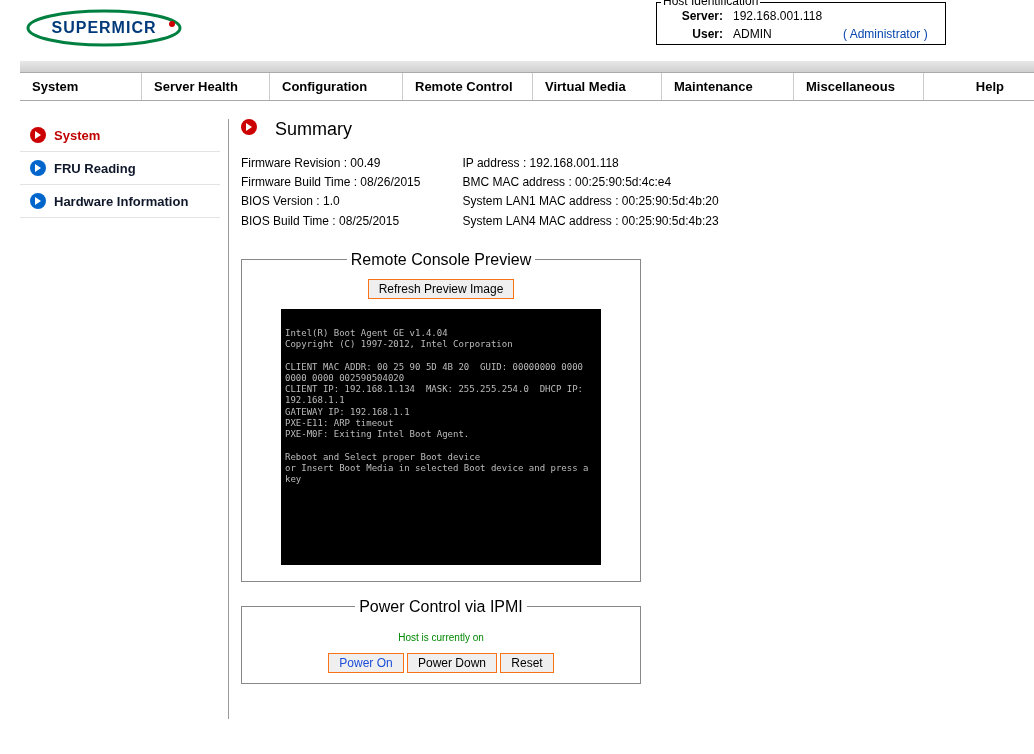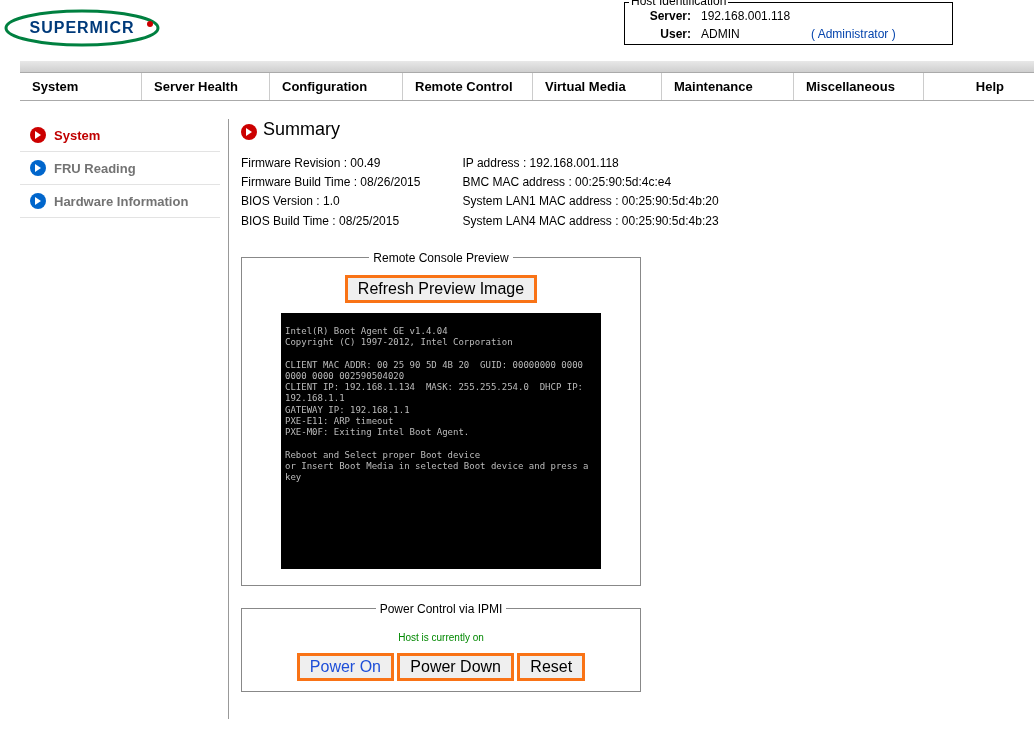--- a/index.html
+++ b/index.html
@@ -10,29 +10,29 @@
     background: #fff;
     color: #000;
     width: 1034px;
   }
   .header {
     position: relative;
     height: 60px;
   }
   .logo {
     position: absolute;
-    left: 2px;
+    left: 24px;
     top: 6px;
   }
   .host-id {
     position: absolute;
-    left: 624px;
+    left: 656px;
     top: 2px;
     border: 1px solid #000;
-    width: 329px;
+    width: 290px;
     padding: 2px 6px 3px 6px;
     font-size: 12px;
   }
   .host-id-title {
     position: absolute;
     top: -9px;
     left: 4px;
     background: #fff;
     padding: 0 2px;
   }
@@ -76,21 +76,21 @@
     width: 200px;
     flex-shrink:0;
   }
   .sidebar .sitem {
     display:flex;
     align-items:center;
     gap:8px;
     padding: 8px 4px 8px 10px;
     border-bottom:1px solid #e3e3e3;
     cursor:pointer;
-    color:#737373;
+    color:#0f172a;
     font-weight:bold;
     font-size:13px;
   }
   .sidebar .sitem.active { color:#c00000; }
   .arrow-icon-blue, .arrow-icon-red {
     width:16px;height:16px;border-radius:50%;
     display:inline-flex;align-items:center;justify-content:center;
     color:#fff;font-size:12px;font-weight:bold;
   }
   .arrow-icon-blue{background:#0066cc;}
@@ -99,54 +99,54 @@
     width:1px;
     background:#999;
     margin-left:8px;
     margin-right:12px;
     min-height:600px;
   }
   .main { flex:1; }
   .page-title {
     font-size:18px;
     display:flex;
-    align-items:flex-end;
-    gap:6px;
+    align-items:flex-start;
+    gap:18px;
     margin-bottom:14px;
     color:#000;
   }
   .info-cols { display:flex; gap:42px; margin-bottom:20px;}
   .info-cols .col { font-size:12px; line-height:1.6;}
   fieldset.rc {
     border:1px solid #888;
     margin:0 0 16px 0;
     padding:10px;
     width:400px;
     text-align:center;
   }
-  fieldset.rc legend { padding:0 4px; font-size:12px;}
+  fieldset.rc legend { padding:0 4px; font-size:16px;}
   button.std {
     font-family: Arial;
-    font-size:16px;
+    font-size:12px;
     padding:2px 10px;
     background:#efefef;
-    border:3px solid #f97316;
+    border:1px solid #f97316;
     cursor:pointer;
   }
   button.std:disabled{ color:#1d4ed8; cursor:default;}
   .console {
     width:320px;
     height:256px;
     background:#000;
     color:#bbb;
     font-family: monospace;
     font-size:9px;
     line-height:1.25;
     text-align:left;
-    padding:13px 4px 4px 4px;
+    padding:19px 4px 4px 4px;
     margin:10px auto 6px auto;
     overflow:hidden;
     white-space:pre-wrap;
   }
   .hoststatus{ color:#008800; font-size:10px; margin:6px 0 10px 0;}
 </style>
 </head>
 <body>
 
 <div class="header">

